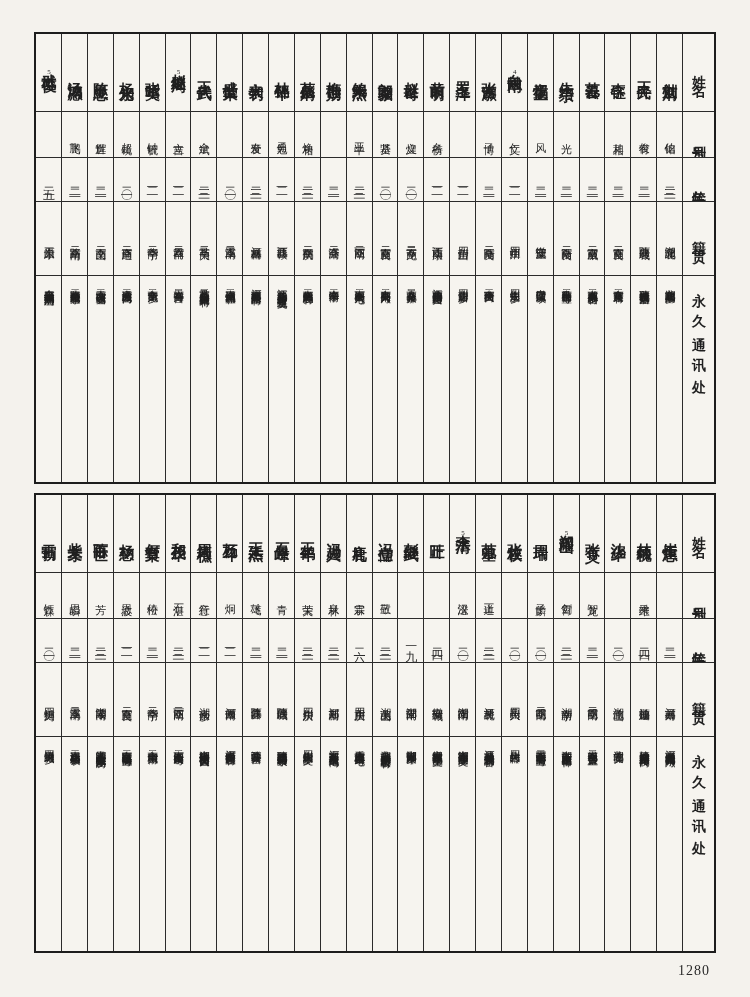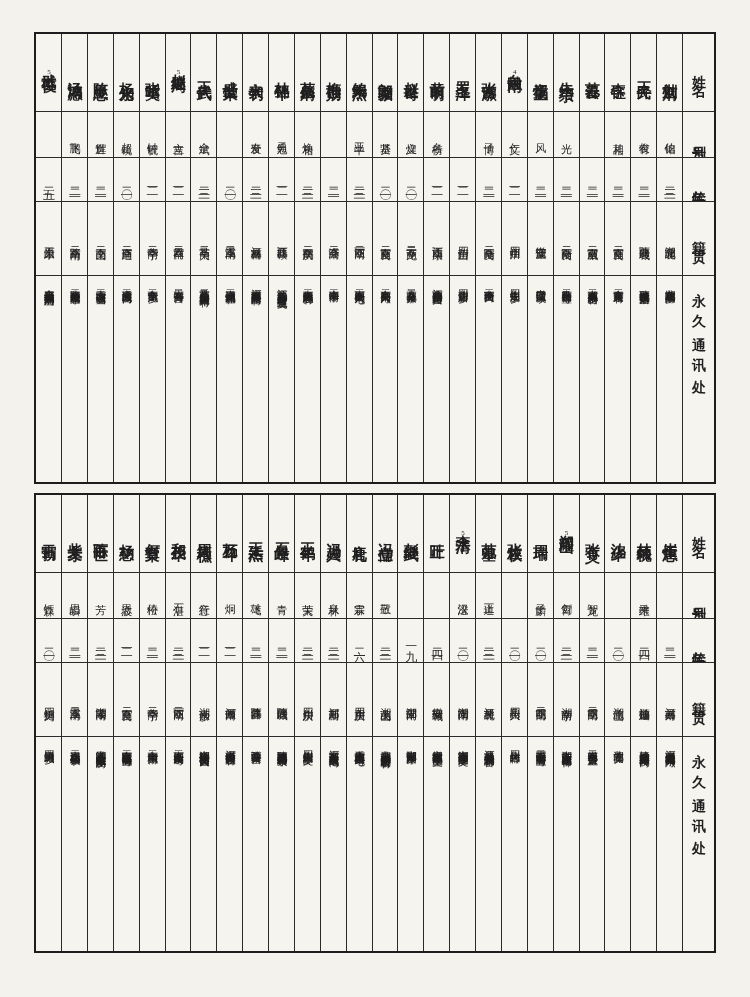--- a/index.html
+++ b/index.html
@@ -939,14 +939,17 @@
         </div>
         <div class="cell native-cell">
           <span class="vtext native-text">四川犍为</span>
         </div>
         <div class="cell address-cell">
           <span class="vtext addr-text">四川犍为罗城乡</span>
         </div>
       </div>
     </div>
 
+  <div class="page-footer">
+    <span class="page-number">1280</span>
+  </div>
 
 </div>
 
 </body></html>

